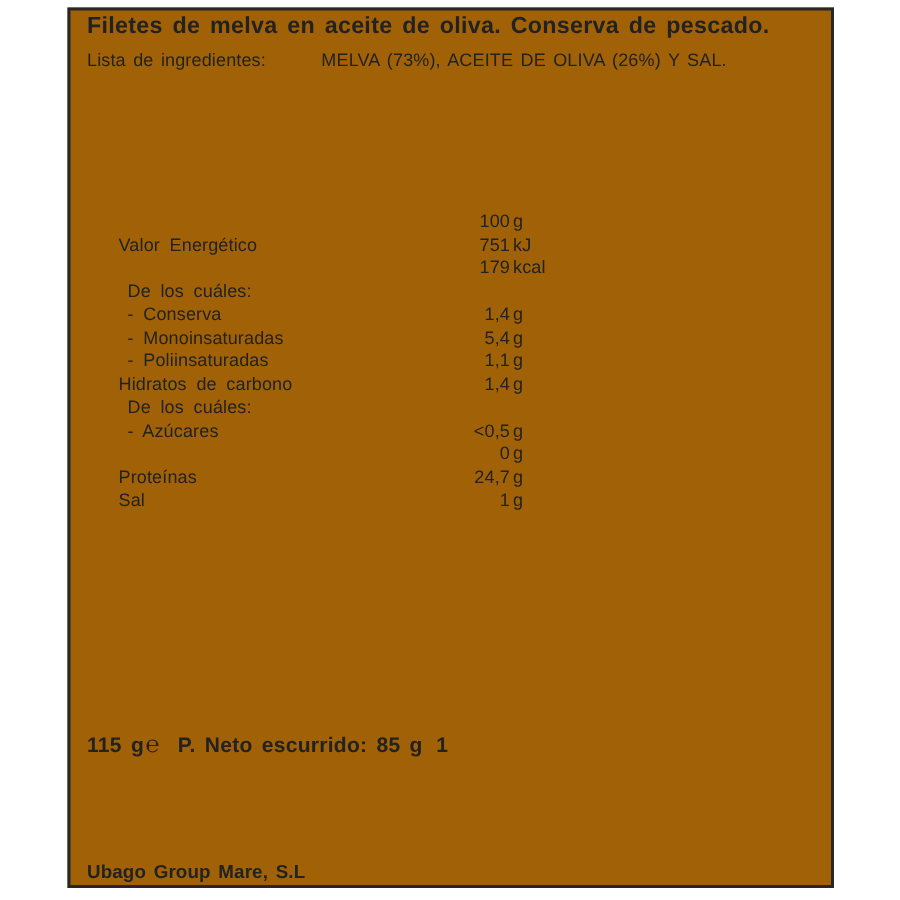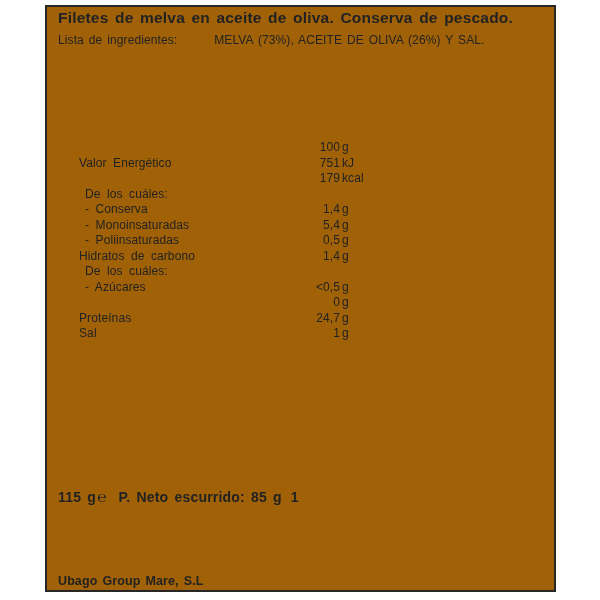--- a/index.html
+++ b/index.html
@@ -103,21 +103,21 @@
     <div class="row">
       <span class="lab sub">- Conserva</span>
       <span class="val"><span class="num">1,4</span><span class="unit">g</span></span>
     </div>
     <div class="row">
       <span class="lab sub">- Monoinsaturadas</span>
       <span class="val"><span class="num">5,4</span><span class="unit">g</span></span>
     </div>
     <div class="row">
       <span class="lab sub">- Poliinsaturadas</span>
-      <span class="val"><span class="num">0,5</span><span class="unit">g</span></span>
+      <span class="val"><span class="num">1,1</span><span class="unit">g</span></span>
     </div>
     <div class="row">
       <span class="lab">Hidratos de carbono</span>
       <span class="val"><span class="num">1,4</span><span class="unit">g</span></span>
     </div>
     <div class="row">
       <span class="lab sub">De los cuáles:</span>
       <span class="val"><span class="num"></span><span class="unit"></span></span>
     </div>
     <div class="row">

